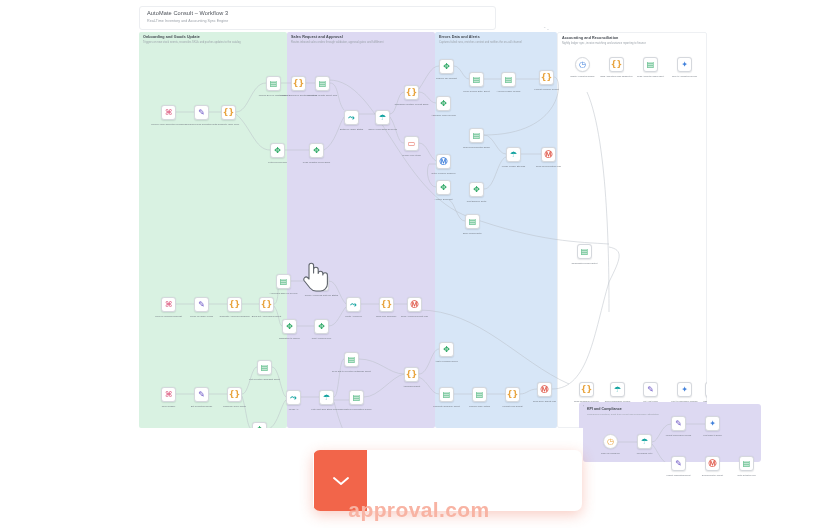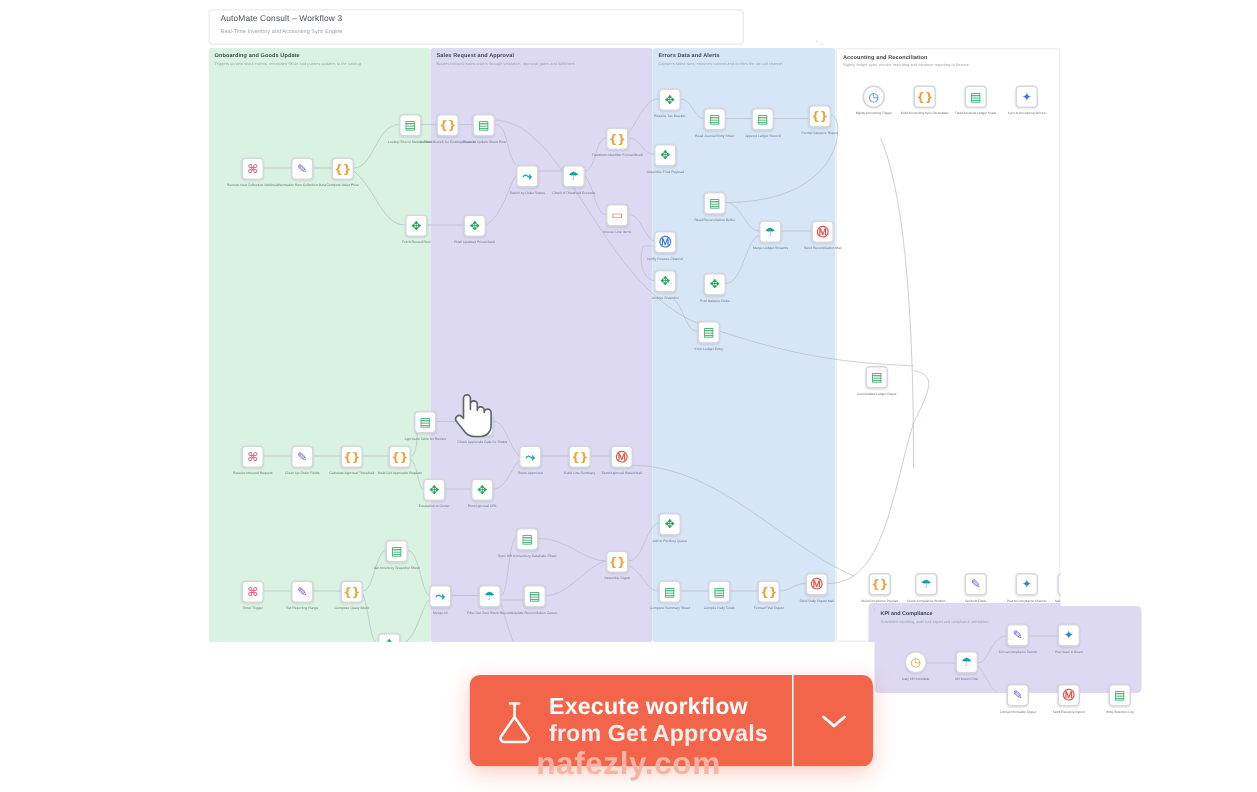--- a/index.html
+++ b/index.html
@@ -547,31 +547,22 @@
 
   <svg class="cursor" viewBox="0 0 30 36">
     <path d="M9,21 L9,7.5 a2.3,2.3 0 0 1 4.6,0 L13.6,15 L13.6,11.5 a2.3,2.3 0 0 1 4.6,0 L18.2,15.5
              a2.3,2.3 0 0 1 4.6,0 L22.8,17 a2.3,2.3 0 0 1 4.6,0 L27.4,26
              a7,7 0 0 1 -7,7 L16,33 a8,8 0 0 1 -6,-3 L4,22.5 a2.4,2.4 0 0 1 3.6,-3 Z" fill="#ffffff" stroke="#5f646c" stroke-width="1.1" stroke-linejoin="round"></path>
   </svg>
 
   <div class="wm-ar">نافذلي</div>
 
   <div class="cta">
-    <div class="cta-main">
-      <svg width="26" height="30" viewBox="0 0 26 30">
-        <path d="M10,3 L16,3 M13,3 L13,12 L4,25 a2.4,2.4 0 0 0 2,3.6 L20,28.6 a2.4,2.4 0 0 0 2,-3.6 L13,12" fill="none" stroke="#ffffff" stroke-width="1.7" stroke-linecap="round" stroke-linejoin="round"></path>
-      </svg>
-      <div class="cta-txt">
-        <div class="cta-l1">Execute workflow</div>
-        <div class="cta-l2">from Get Approvals</div>
-      </div>
-    </div>
     <div class="cta-div"></div>
     <div class="cta-side">
       <svg width="22" height="14" viewBox="0 0 22 14">
         <path d="M4,4 L11,10 L18,4" fill="none" stroke="#ffffff" stroke-width="1.9" stroke-linecap="round" stroke-linejoin="round"></path>
       </svg>
     </div>
   </div>
 
-  <div class="wm">nafezly.com</div>
+  <div class="wm">approval.com</div>
 </div>
 
 </body></html>

